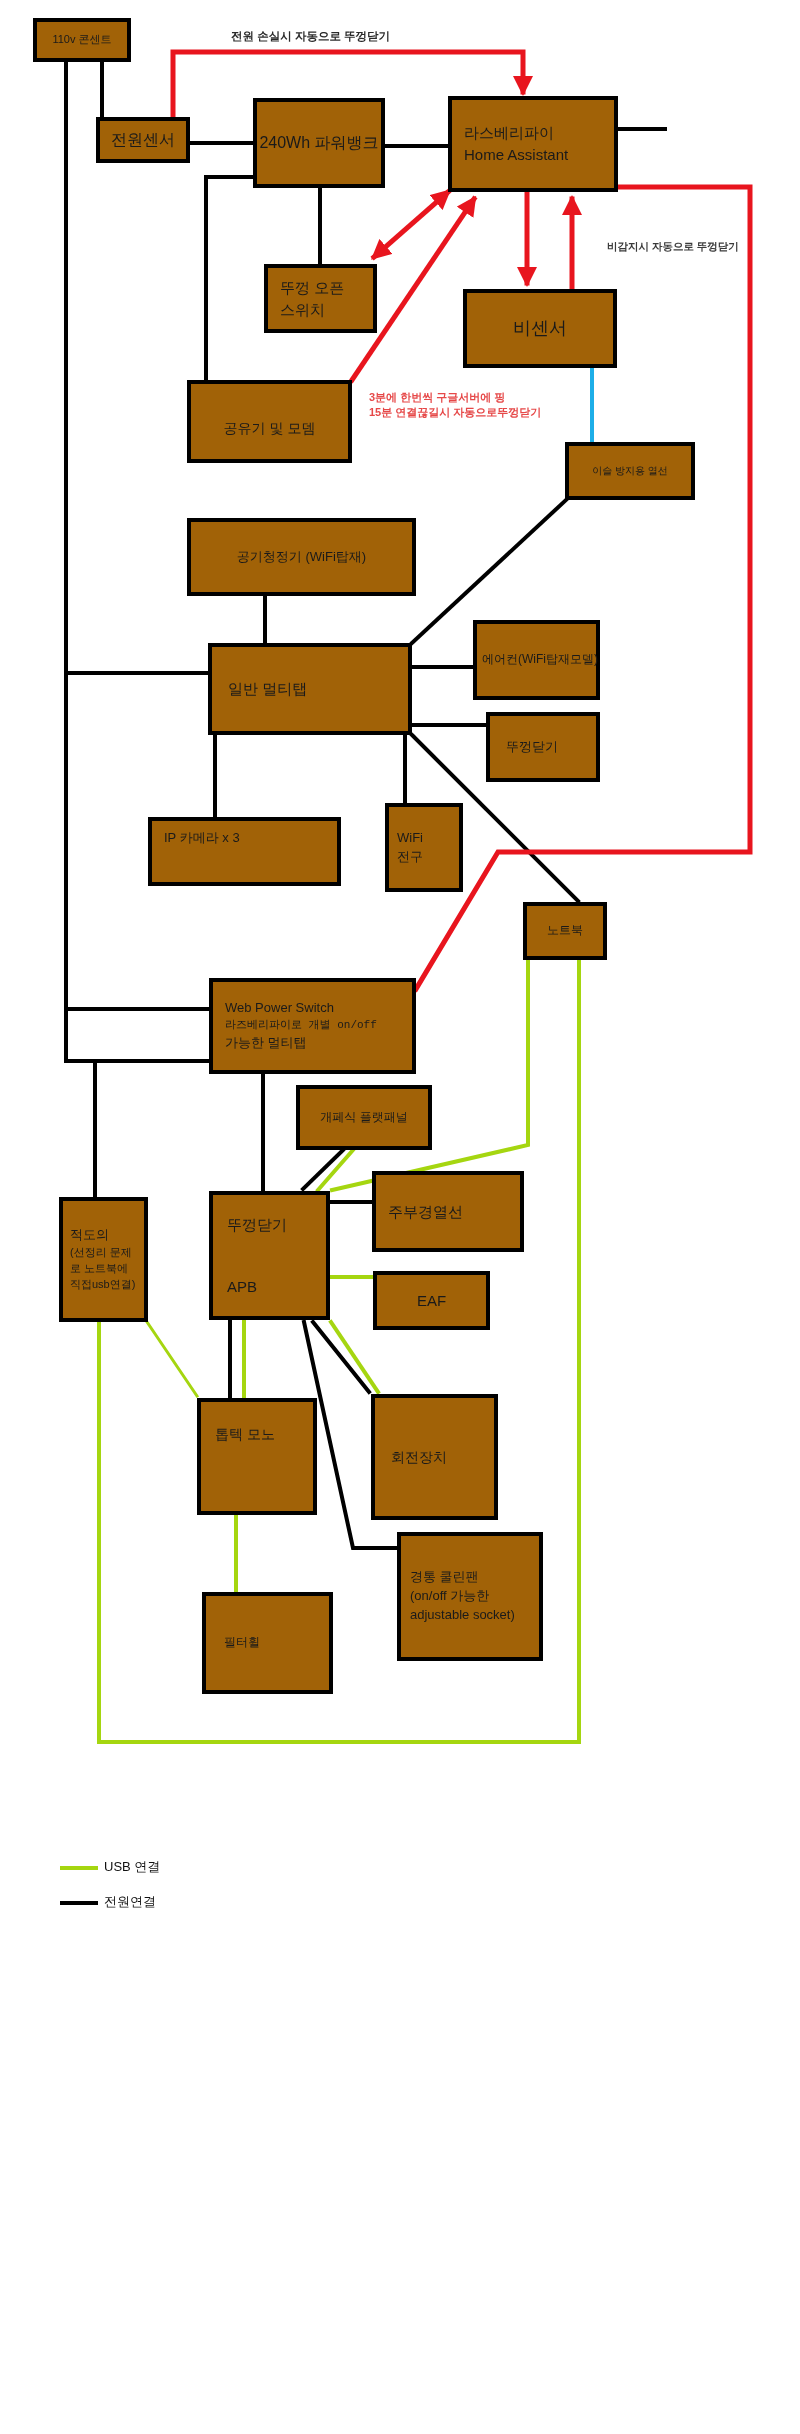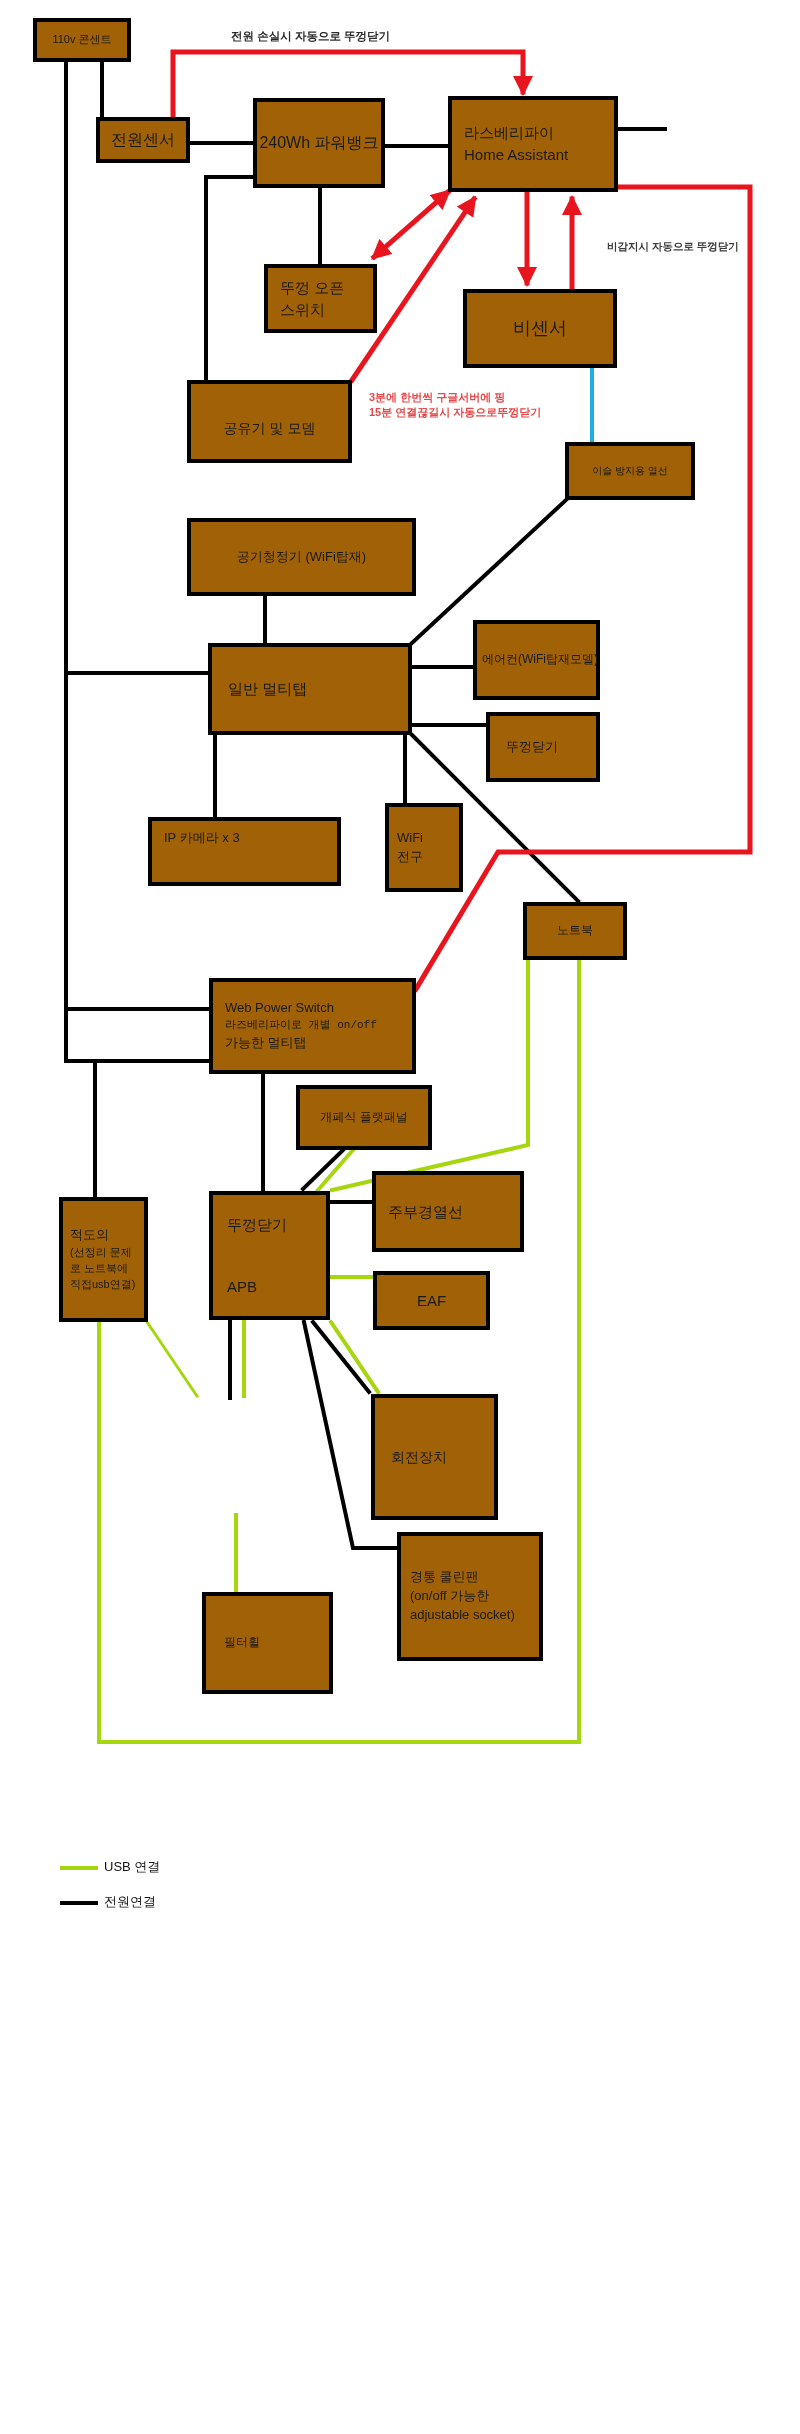--- a/index.html
+++ b/index.html
@@ -118,21 +118,21 @@
     <div class="node left" style="left: 486px; top: 712px; width: 114px; height: 70px; padding-left: 16px;">
       <div class="ln" style="font-size: 13px;">뚜껑닫기</div>
     </div>
     <div class="node left top" style="left: 148px; top: 817px; width: 193px; height: 69px; padding-left: 12px; padding-top: 8px;">
       <div class="ln" style="font-size: 13px;">IP 카메라 x 3</div>
     </div>
     <div class="node left" style="left: 385px; top: 803px; width: 78px; height: 89px; padding-left: 8px;">
       <div class="ln" style="font-size: 13px;">WiFi</div>
       <div class="ln" style="font-size: 13px;">전구</div>
     </div>
-    <div class="node" style="left: 523px; top: 902px; width: 104px; height: 58px;">
+    <div class="node" style="left: 523px; top: 902px; width: 84px; height: 58px;">
       <div class="ln" style="font-size: 12px;">노트북</div>
     </div>
     <div class="node left" style="left: 209px; top: 978px; width: 207px; height: 96px; padding-left: 12px;">
       <div class="ln" style="font-size: 13px;">Web Power Switch</div>
       <div class="ln" style="font-size: 11px; font-family: Liberation Mono, monospace;">라즈베리파이로 개별 on/off</div>
       <div class="ln" style="font-size: 13px;">가능한 멀티탭</div>
     </div>
     <div class="node" style="left: 296px; top: 1085px; width: 136px; height: 65px;">
       <div class="ln" style="font-size: 12px;">개페식 플랫패널</div>
     </div>
@@ -145,20 +145,23 @@
     </div>
     <div class="node" style="left: 373px; top: 1271px; width: 117px; height: 59px;">
       <div class="ln" style="font-size: 15px;">EAF</div>
     </div>
     <div class="node left" style="left: 59px; top: 1197px; width: 89px; height: 125px; padding-left: 7px;">
       <div class="ln" style="font-size: 13px;">적도의</div>
       <div class="ln" style="font-size: 11px;">(선정리 문제</div>
       <div class="ln" style="font-size: 11px;">로 노트북에</div>
       <div class="ln" style="font-size: 11px;">직접usb연결)</div>
     </div>
+    <div class="node left top" style="left: 197px; top: 1398px; width: 120px; height: 117px; padding-left: 14px; padding-top: 22px;">
+      <div class="ln" style="font-size: 14px;">톱텍 모노</div>
+    </div>
     <div class="node left" style="left: 371px; top: 1394px; width: 127px; height: 126px; padding-left: 16px;">
       <div class="ln" style="font-size: 14px;">회전장치</div>
     </div>
     <div class="node left" style="left: 397px; top: 1532px; width: 146px; height: 129px; padding-left: 9px;">
       <div class="ln" style="font-size: 13px;">경통 쿨린팬</div>
       <div class="ln" style="font-size: 13px;">(on/off 가능한</div>
       <div class="ln" style="font-size: 13px;">adjustable socket)</div>
     </div>
     <div class="node left" style="left: 202px; top: 1592px; width: 131px; height: 102px; padding-left: 18px;">
       <div class="ln" style="font-size: 12px;">필터휠</div>

